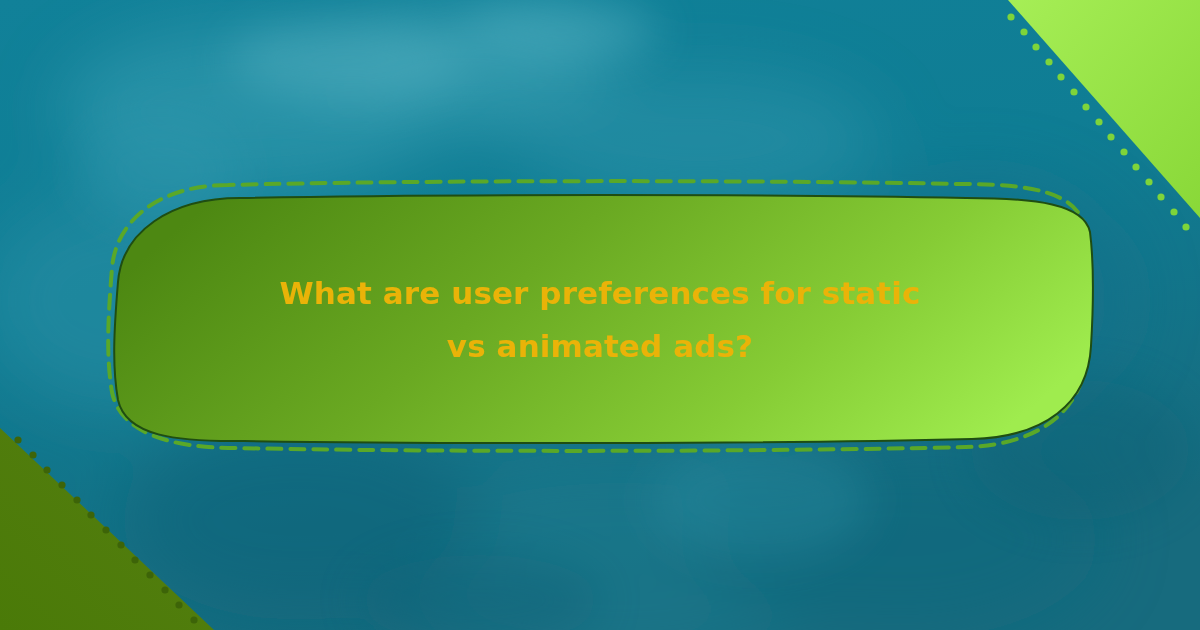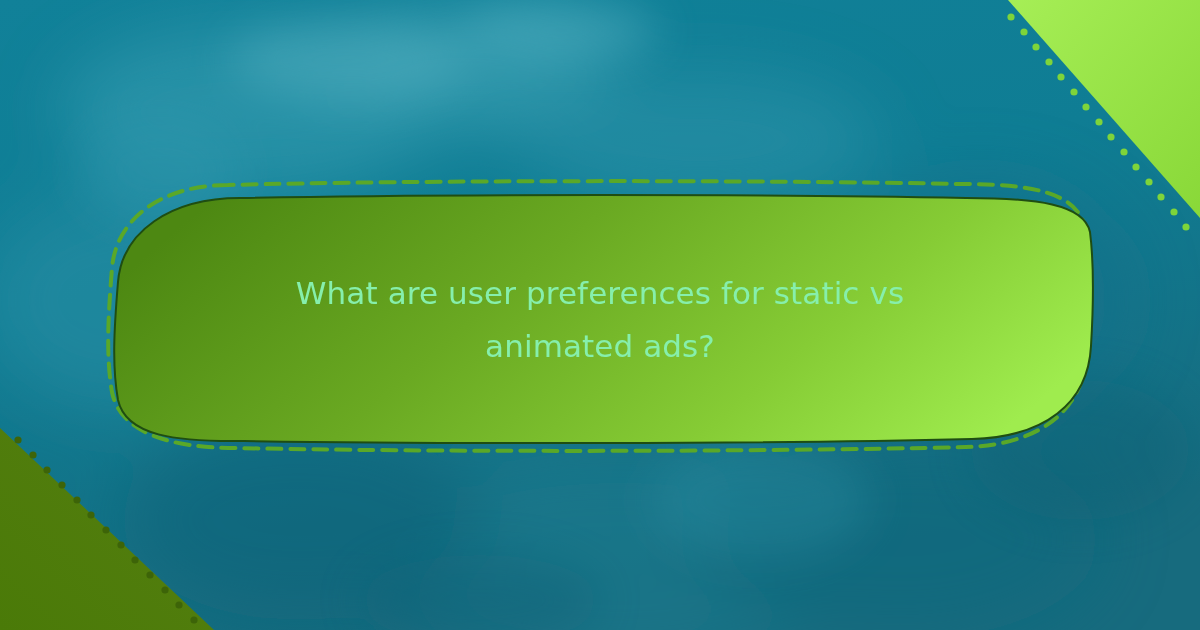--- a/index.html
+++ b/index.html
@@ -32,24 +32,24 @@
     align-items: center;
     justify-content: center;
     pointer-events: none;
   }
   #question-text {
     margin: 4px;
     width: 680px;
     text-align: center;
     font-family: "DejaVu Sans", sans-serif;
     font-size: 31px;
-    font-weight: 400;
+    font-weight: 700;
     line-height: 1.72;
     letter-spacing: 0.1px;
-    color: #86efac;
+    color: #eab308;
   }
 </style>
 </head>
 <body>
 
 <div id="stage">
 
   <svg id="bg-svg" viewBox="0 0 1200 630" preserveAspectRatio="none" aria-hidden="true">
     <defs>
       <linearGradient id="bgGrad" x1="0" y1="0" x2="0.35" y2="1">

